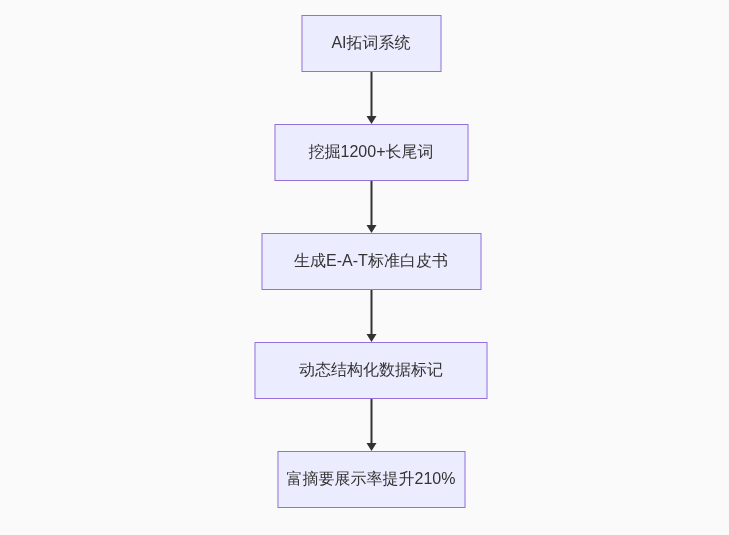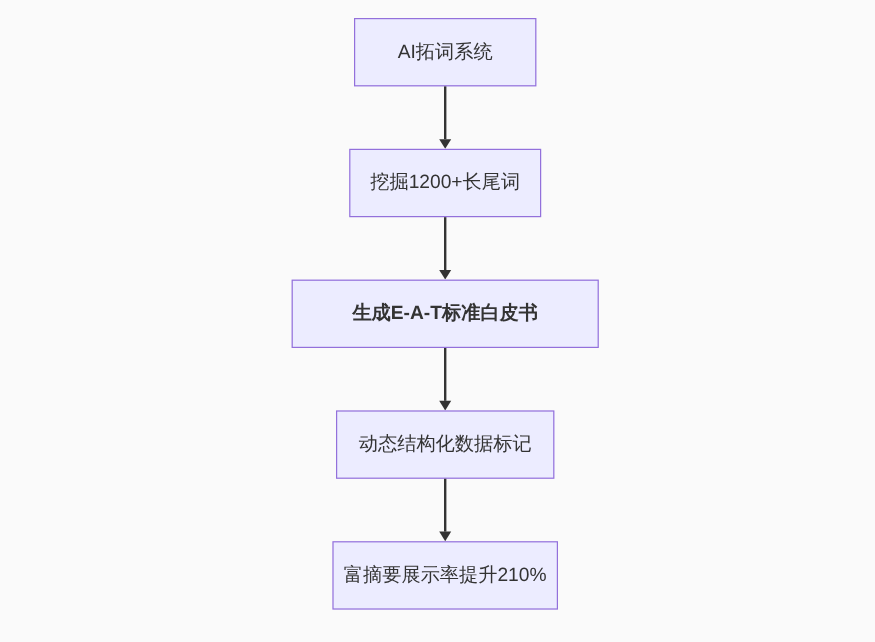--- a/index.html
+++ b/index.html
@@ -23,24 +23,24 @@
     background: #ECECFF;
     border: 1px solid #9370DB;
     color: #333333;
     font-size: 16px;
     display: flex;
     align-items: center;
     justify-content: center;
     white-space: nowrap;
     text-align: center;
   }
-  .n1 { width: 152px; }
-  .n2 { width: 160px; }
-  .n3 { width: 256px; font-weight: bold; }
-  .n4 { width: 182px; }
+  .n1 { width: 140px; }
+  .n2 { width: 194px; }
+  .n3 { width: 220px; }
+  .n4 { width: 233px; }
   .n5 { width: 188px; }
   .arrow {
     height: 52px;
     width: 10px;
     display: flex;
     flex-direction: column;
     align-items: center;
   }
   .arrow .line {
     flex: 1;

